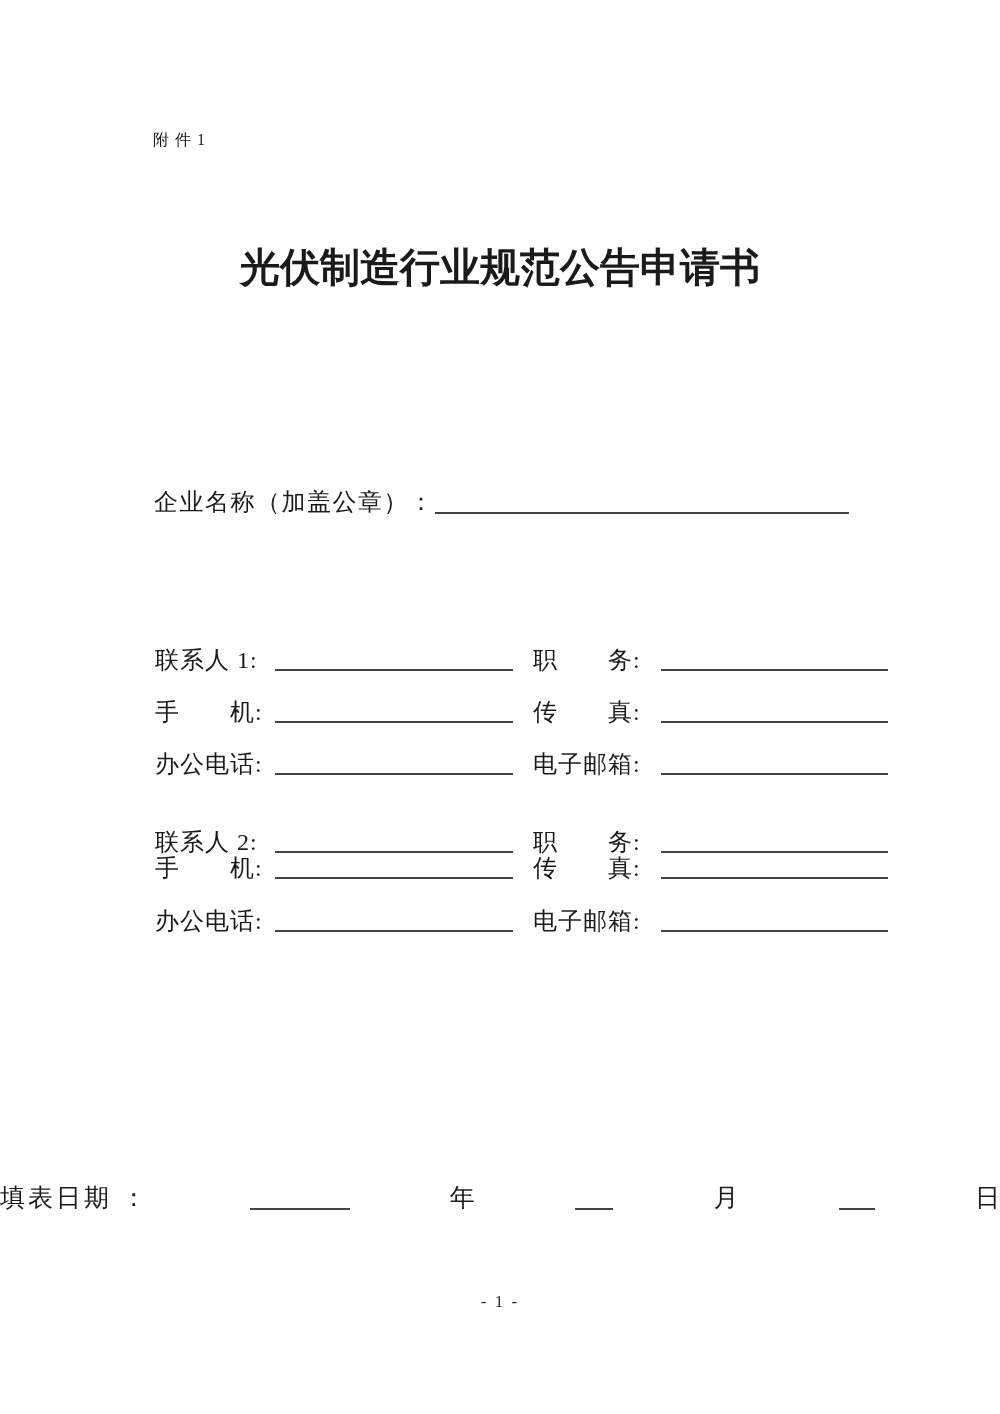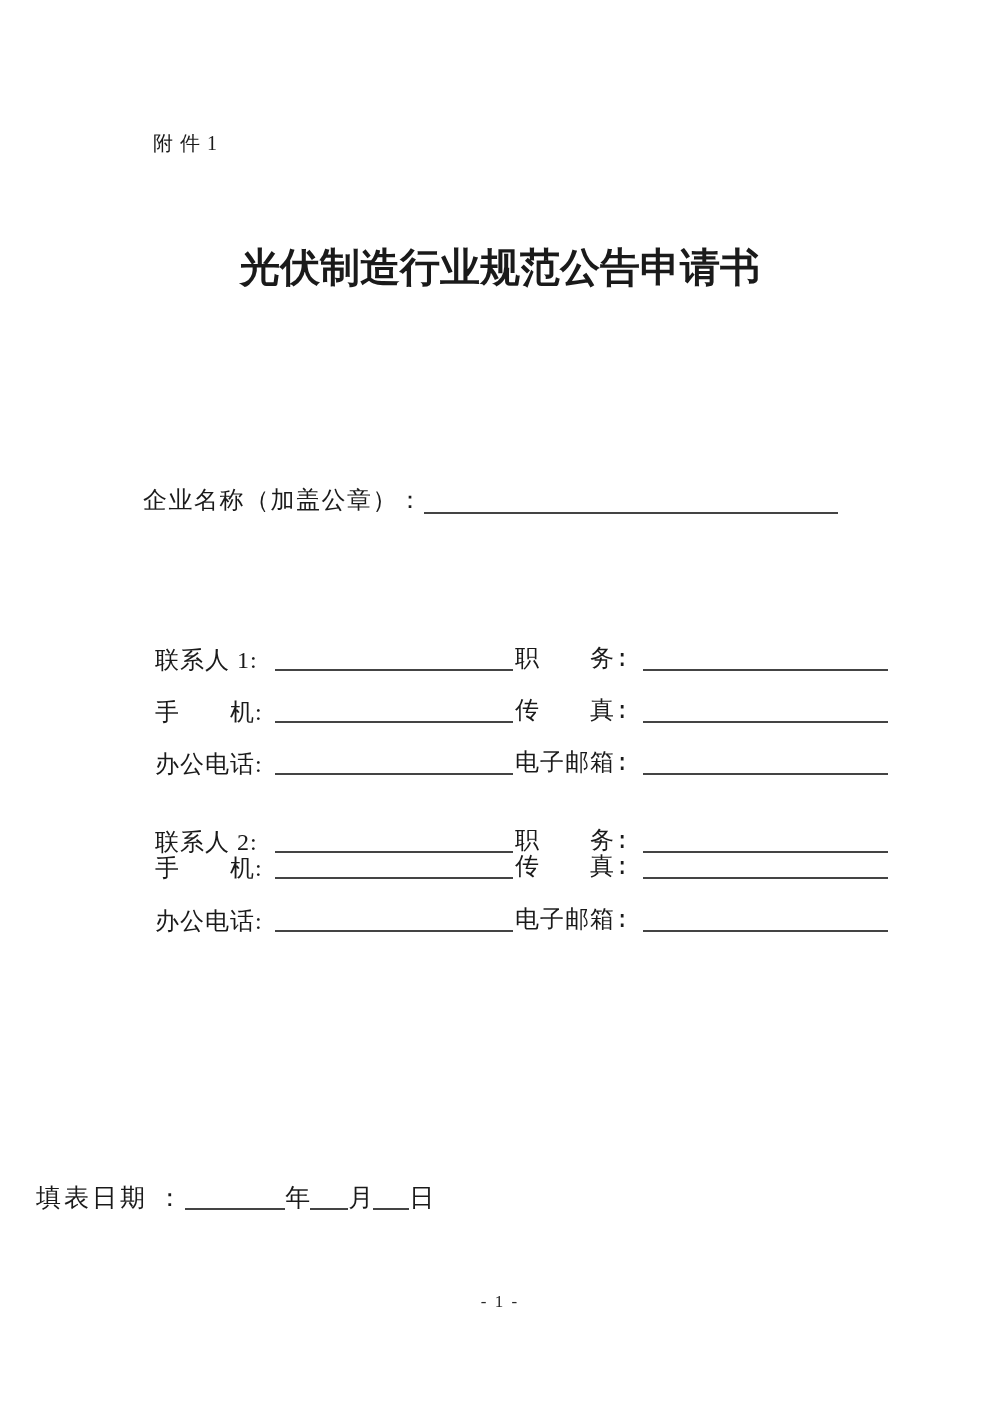--- a/index.html
+++ b/index.html
@@ -16,21 +16,21 @@
     margin:0 auto;
     background:var(--background);
     overflow:hidden;
     font-family:"Liberation Serif","DejaVu Serif",serif;
     color:var(--text);
   }
   .attachment{
     position:absolute;
     left:153px;
     top:130px;
-    font-size:20px;
+    font-size:16px;
     letter-spacing:1px;
     white-space:pre;
   }
   .doc-title{
     position:absolute;
     left:0;
     right:0;
     top:240px;
     text-align:center;
     font-family:"Liberation Sans","DejaVu Sans",sans-serif;
@@ -39,59 +39,57 @@
     letter-spacing:0px;
     white-space:pre;
   }
   .row{
     position:absolute;
     display:flex;
     align-items:flex-end;
     white-space:pre;
   }
   .wide-row{
-    left:143px;
+    left:154px;
     width:695px;
     height:30px;
-    font-family:Liberation Mono, monospace;
   }
   .wide-row .lbl{
     font-size:24px;
     line-height:30px;
     letter-spacing:1.5px;
   }
   .contact-row{
     left:155px;
     width:733px;
     height:28px;
   }
   .lbl{
     font-size:24px;
     line-height:28px;
     letter-spacing:1px;
     white-space:pre;
   }
   .lbl.left{width:120px;margin-top:12px;}
-  .lbl.right{width:122px;margin-left:2px;font-family:Liberation Mono, monospace;}
+  .lbl.right{width:122px;margin-left:20px;}
   .line{
     border-bottom:2px solid var(--line);
     margin-bottom:3px;
     height:0;
   }
   .fill{flex:1;}
   .left-line{width:238px;}
   .right-line{flex:1;margin-left:6px;}
   .addr-line{margin-left:8px;}
   .date-row{
     left:0;
     right:0;
     top:1183px;
     height:30px;
-    justify-content:flex-start;
-    margin-left:36px;
+    justify-content:space-between;
   }
   .date-row .lbl{
     font-size:25px;
     line-height:30px;
     letter-spacing:3px;
     width:auto;
   }
   .date-row .cjk{
     font-size:25px;
     line-height:30px;

